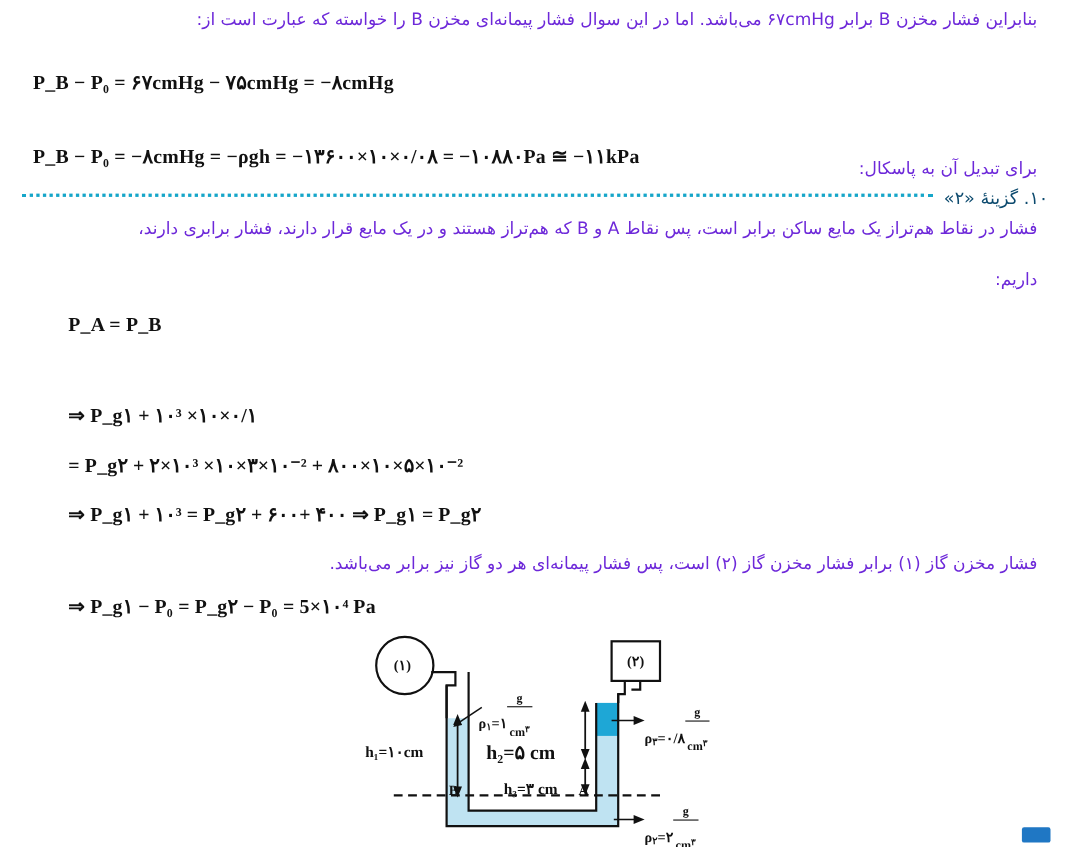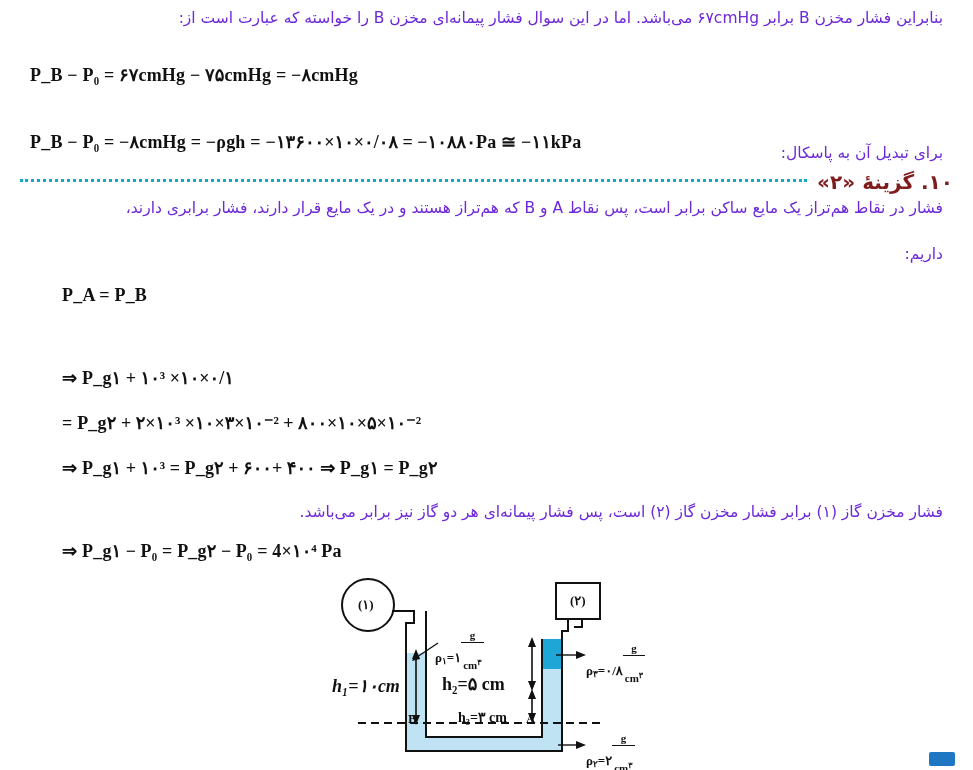--- a/index.html
+++ b/index.html
@@ -35,23 +35,23 @@
   
   .optline{
     position:absolute;
     left:0;right:0;
     display:flex;
     align-items:center;
     direction:rtl;
   }
   .optlabel{
     font-family:"DejaVu Sans", sans-serif;
-    font-weight:bold;
-    font-size:20px;
-    color:#7f1d1d;
+    font-weight:normal;
+    font-size:16px;
+    color:#0c4a6e;
     white-space:nowrap;
     padding-left:6px;
   }
   .dots{
     flex:1;
     height:0;
     border-bottom:3px dotted #16a6c9;
     margin-bottom:4px;
     margin-right:4px;
   }
@@ -96,21 +96,21 @@
   <div class="abs rtl para" style="left:30px;top:194px;width:913px;">فشار در نقاط هم‌تراز یک مایع ساکن برابر است، پس نقاط   A   و   B   که هم‌تراز هستند و در یک مایع قرار دارند، فشار برابری دارند،</div>
   <div class="abs rtl para" style="left:30px;top:240px;width:913px;">داریم:</div>
 
   <div class="abs ltr mathline" style="left:62px;top:285px;width:600px;">P_A = P_B</div>
   <div class="abs ltr mathline" style="left:62px;top:367px;width:700px;">⇒ P_g۱ + ۱۰³ ×۱۰×۰/۱</div>
   <div class="abs ltr mathline" style="left:62px;top:412px;width:760px;">= P_g۲ + ۲×۱۰³ ×۱۰×۳×۱۰⁻² + ۸۰۰×۱۰×۵×۱۰⁻²</div>
   <div class="abs ltr mathline" style="left:62px;top:457px;width:760px;">⇒ P_g۱ + ۱۰³ = P_g۲ + ۶۰۰+ ۴۰۰ ⇒ P_g۱ = P_g۲</div>
 
   <div class="abs rtl para" style="left:30px;top:498px;width:913px;">فشار مخزن گاز (۱) برابر فشار مخزن گاز (۲) است، پس فشار پیمانه‌ای هر دو گاز نیز برابر می‌باشد.</div>
 
-  <div class="abs ltr mathline" style="left:62px;top:540px;width:700px;">⇒ P_g۱ − P₀ = P_g۲ − P₀ = 4×۱۰⁴ Pa</div>
+  <div class="abs ltr mathline" style="left:62px;top:540px;width:700px;">⇒ P_g۱ − P₀ = P_g۲ − P₀ = 5×۱۰⁴ Pa</div>
 
   <div class="figure">
     <svg width="330" height="195" viewBox="0 0 330 195">
 
       <path d="M76,78 L96,78 L96,162 L212,162 L212,92 L232,92 L232,176 L76,176 Z" fill="#bfe3f2" stroke="none"></path>
 
       <rect x="212" y="64" width="20" height="30" fill="#1ea7d6" stroke="none"></rect>
 
       <circle cx="38" cy="30" r="26" class="stroke" stroke-width="2" fill="#ffffff"></circle>
 
@@ -158,21 +158,21 @@
     </div>
 
     <div class="figlabel" style="left:256px;top:68px;">
       <span>ρ</span><span class="sub">۳</span><span>=۰/۸</span><span class="frac"><span class="num">g</span><span class="den"><span>cm</span><span class="sup">۳</span></span></span>
     </div>
 
     <div class="figlabel" style="left:256px;top:158px;">
       <span>ρ</span><span class="sub">۲</span><span>=۲</span><span class="frac"><span class="num">g</span><span class="den"><span>cm</span><span class="sup">۳</span></span></span>
     </div>
 
-    <div class="figlabel" style="left:2px;top:100px;font-size:18px;font-style:italic;">h₁=۱۰cm</div>
+    <div class="figlabel" style="left:2px;top:100px;font-size:14px;">h₁=۱۰cm</div>
     <div class="figlabel" style="left:112px;top:98px;font-size:18px;">h₂=۵ cm</div>
     <div class="figlabel" style="left:128px;top:134px;font-size:14px;">h₃=۳ cm</div>
 
     <div class="figlabel" style="left:78px;top:136px;">B</div>
     <div class="figlabel" style="left:196px;top:136px;">A</div>
   </div>
 
   <div class="bluecorner"></div>
 </div>
 

